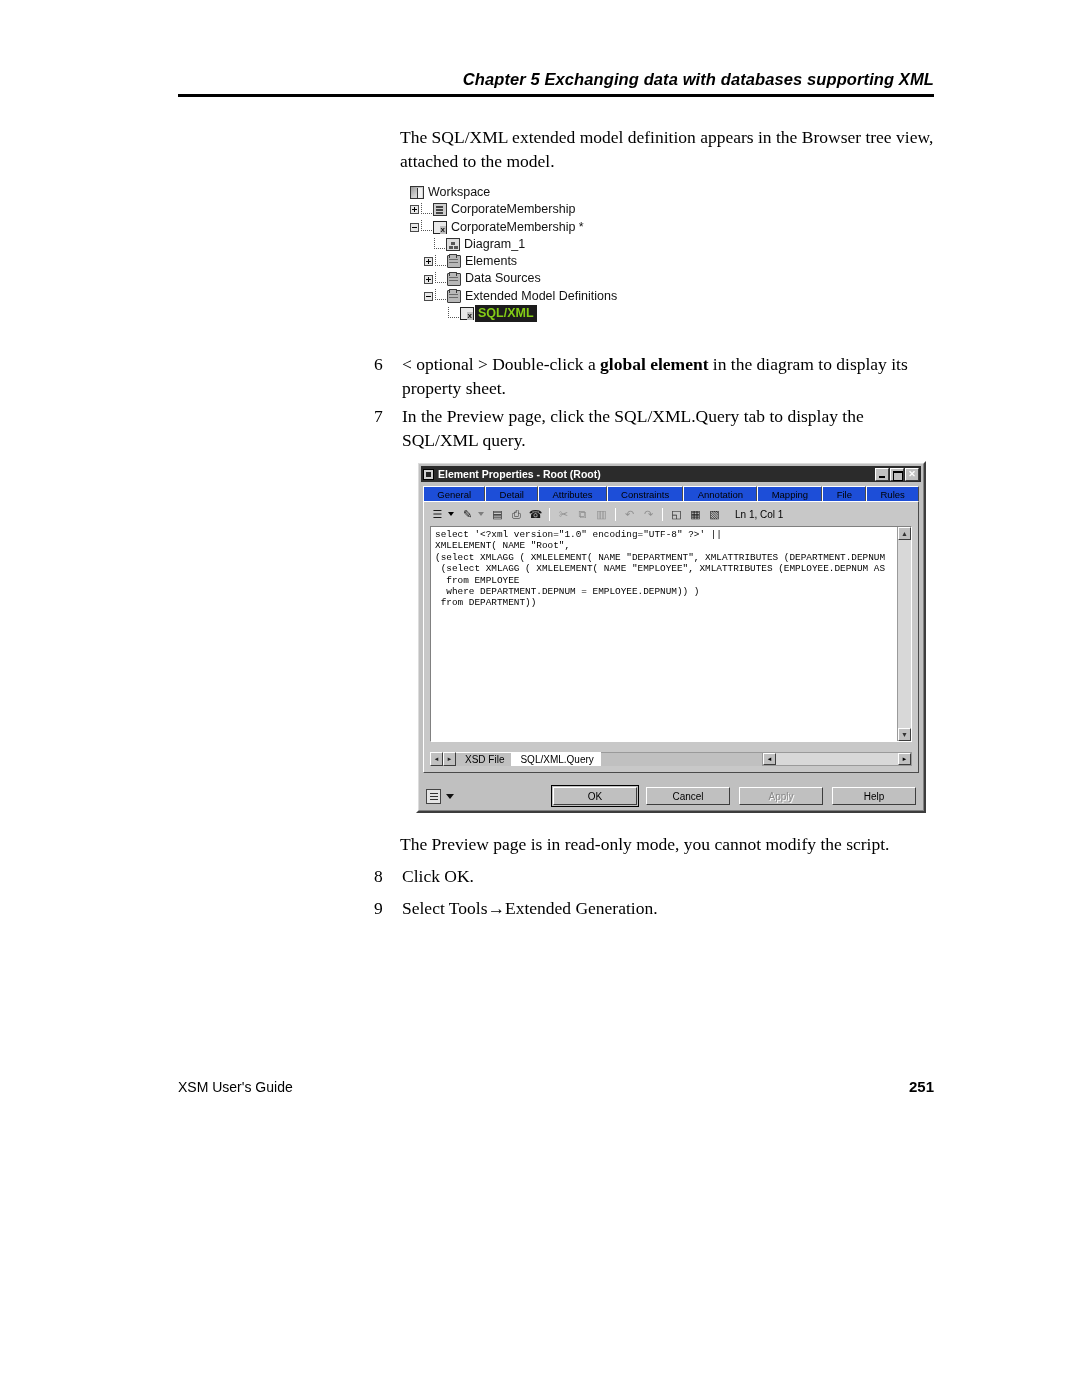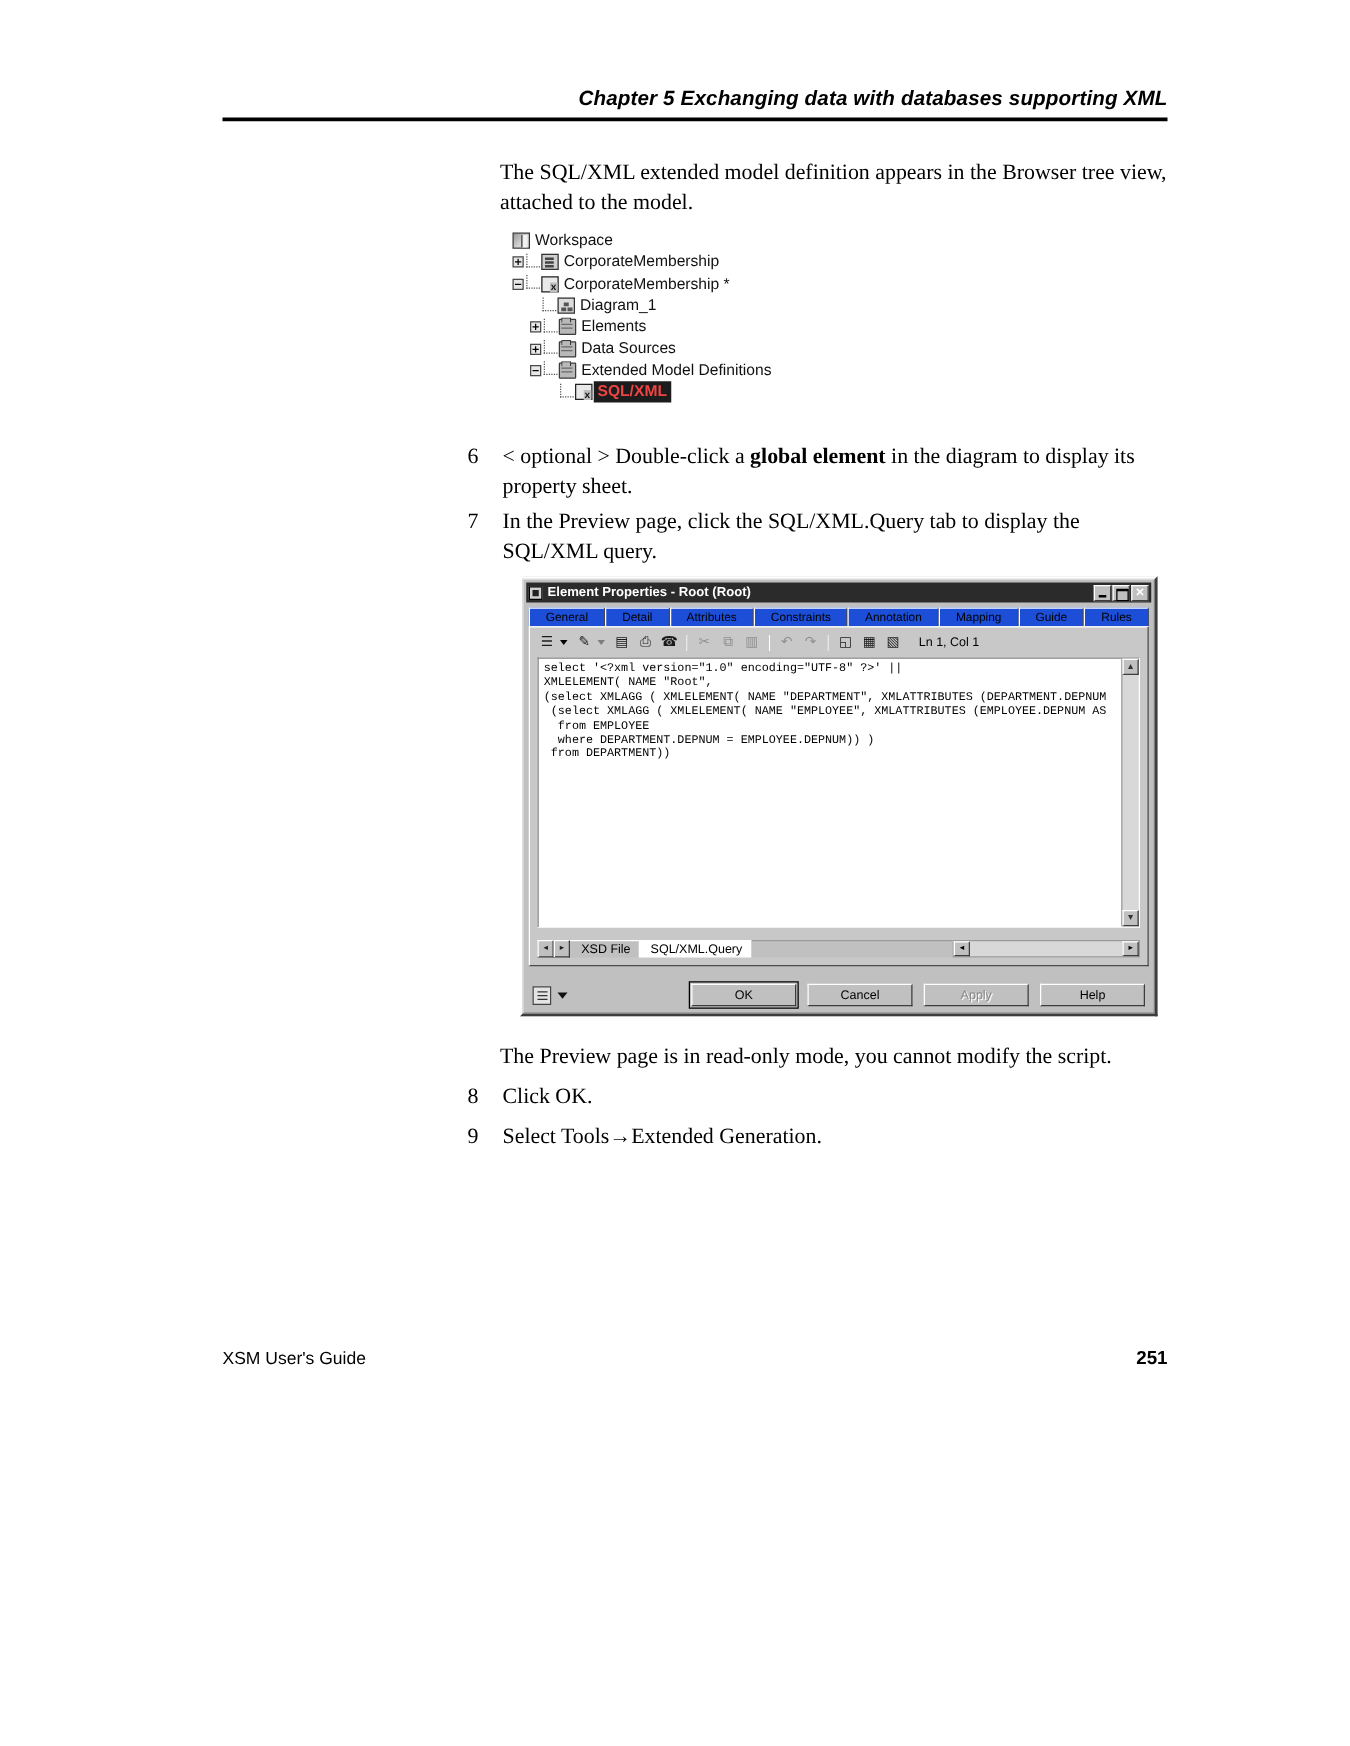--- a/index.html
+++ b/index.html
@@ -56,21 +56,21 @@
     position:absolute; left:410px; top:184px;
     font-family:"Liberation Sans", sans-serif;
     font-size:12.5px;
     color:#111;
     line-height:17.3px;
     white-space:nowrap;
   }
   .trow{ position:relative; height:17.3px; display:flex; align-items:center; }
   .trow .lbl{ padding-left:3px; }
   .sel{
-    background:#1c1c1c; color:#ef4444; padding:0 3px; font-weight:bold;
+    background:#1c1c1c; color:#84cc16; padding:0 3px; font-weight:bold;
   }
 
   .expander{
     width:9px; height:9px; border:1px solid #4a4a4a;
     background:#e8e8e8; position:relative; flex:0 0 auto;
     margin-right:2px;
   }
   .expander::before{
     content:""; position:absolute; left:1px; top:3px;
     width:5px; height:1px; background:#000;
@@ -422,21 +422,21 @@
   </div>
 
   <div class="tabrows">
     <div class="tabrow tabrow1">
       <span class="tab">General</span>
       <span class="tab">Detail</span>
       <span class="tab">Attributes</span>
       <span class="tab">Constraints</span>
       <span class="tab">Annotation</span>
       <span class="tab">Mapping</span>
-      <span class="tab">Guide</span>
+      <span class="tab">File</span>
       <span class="tab">Rules</span>
     </div>
   </div>
 
   <div class="tabpage">
 
     <div class="toolbar">
       <span class="tbtn">
             <span class="glyph">☰</span>
           </span>

